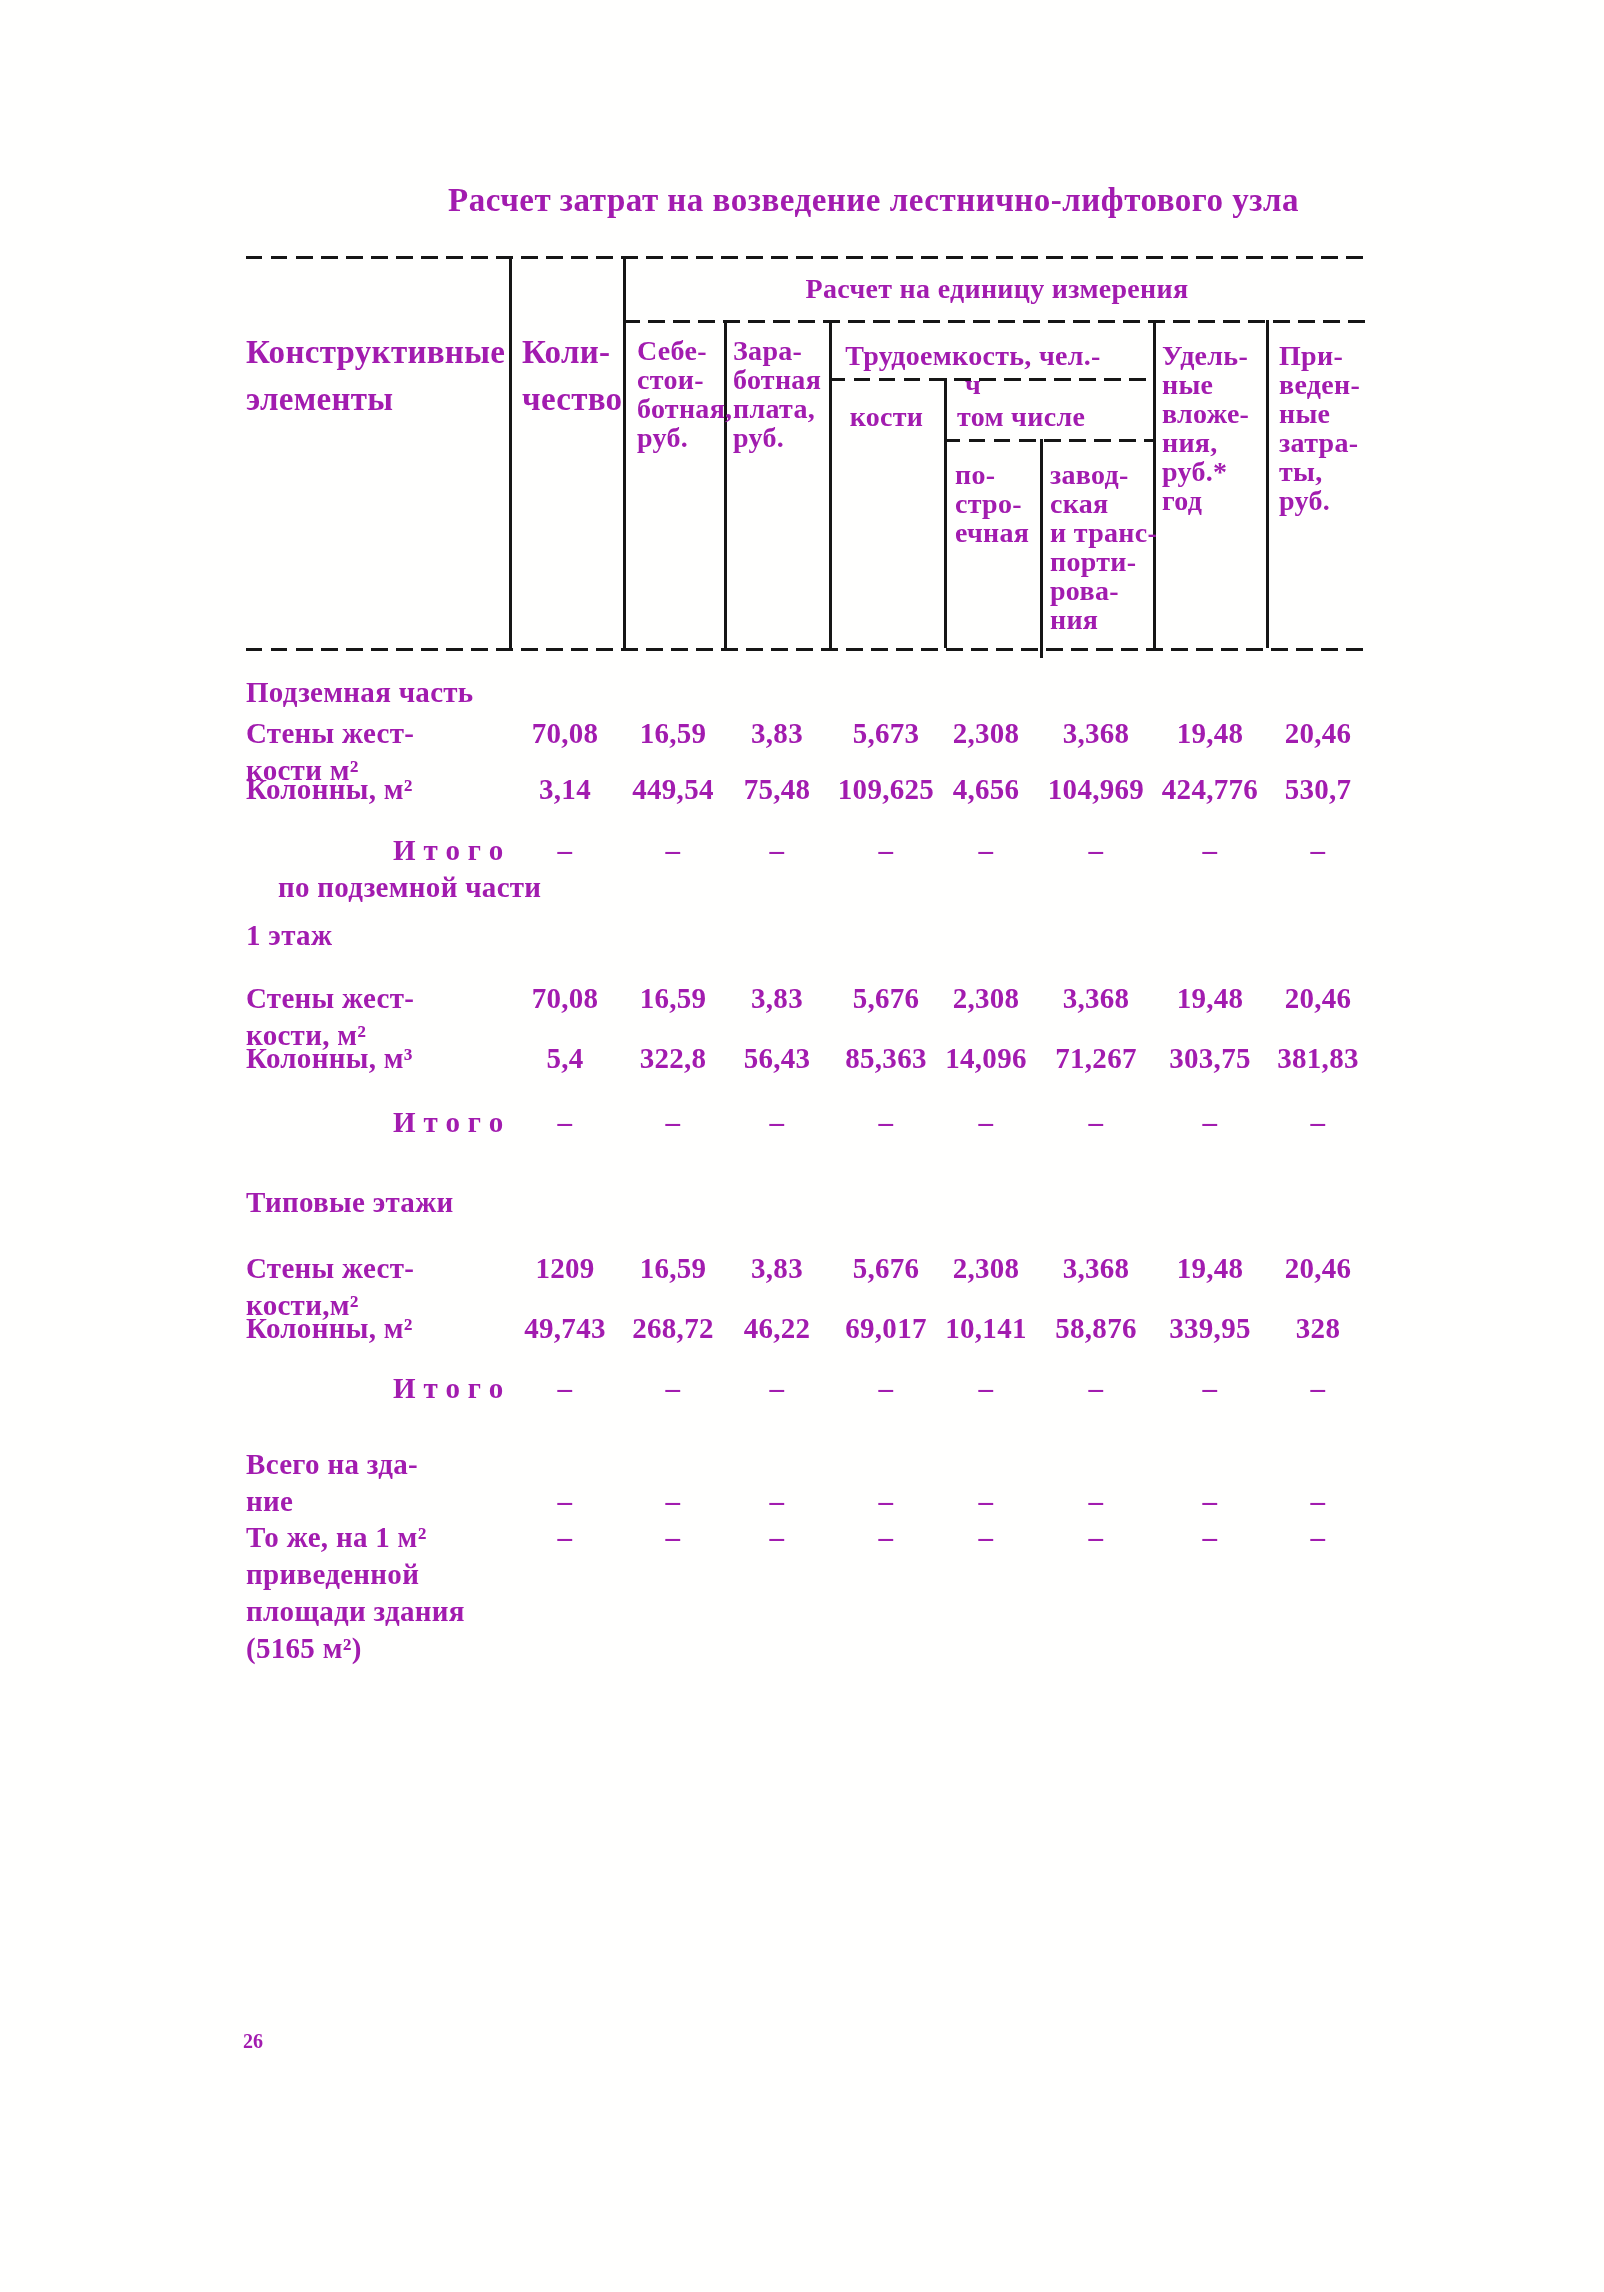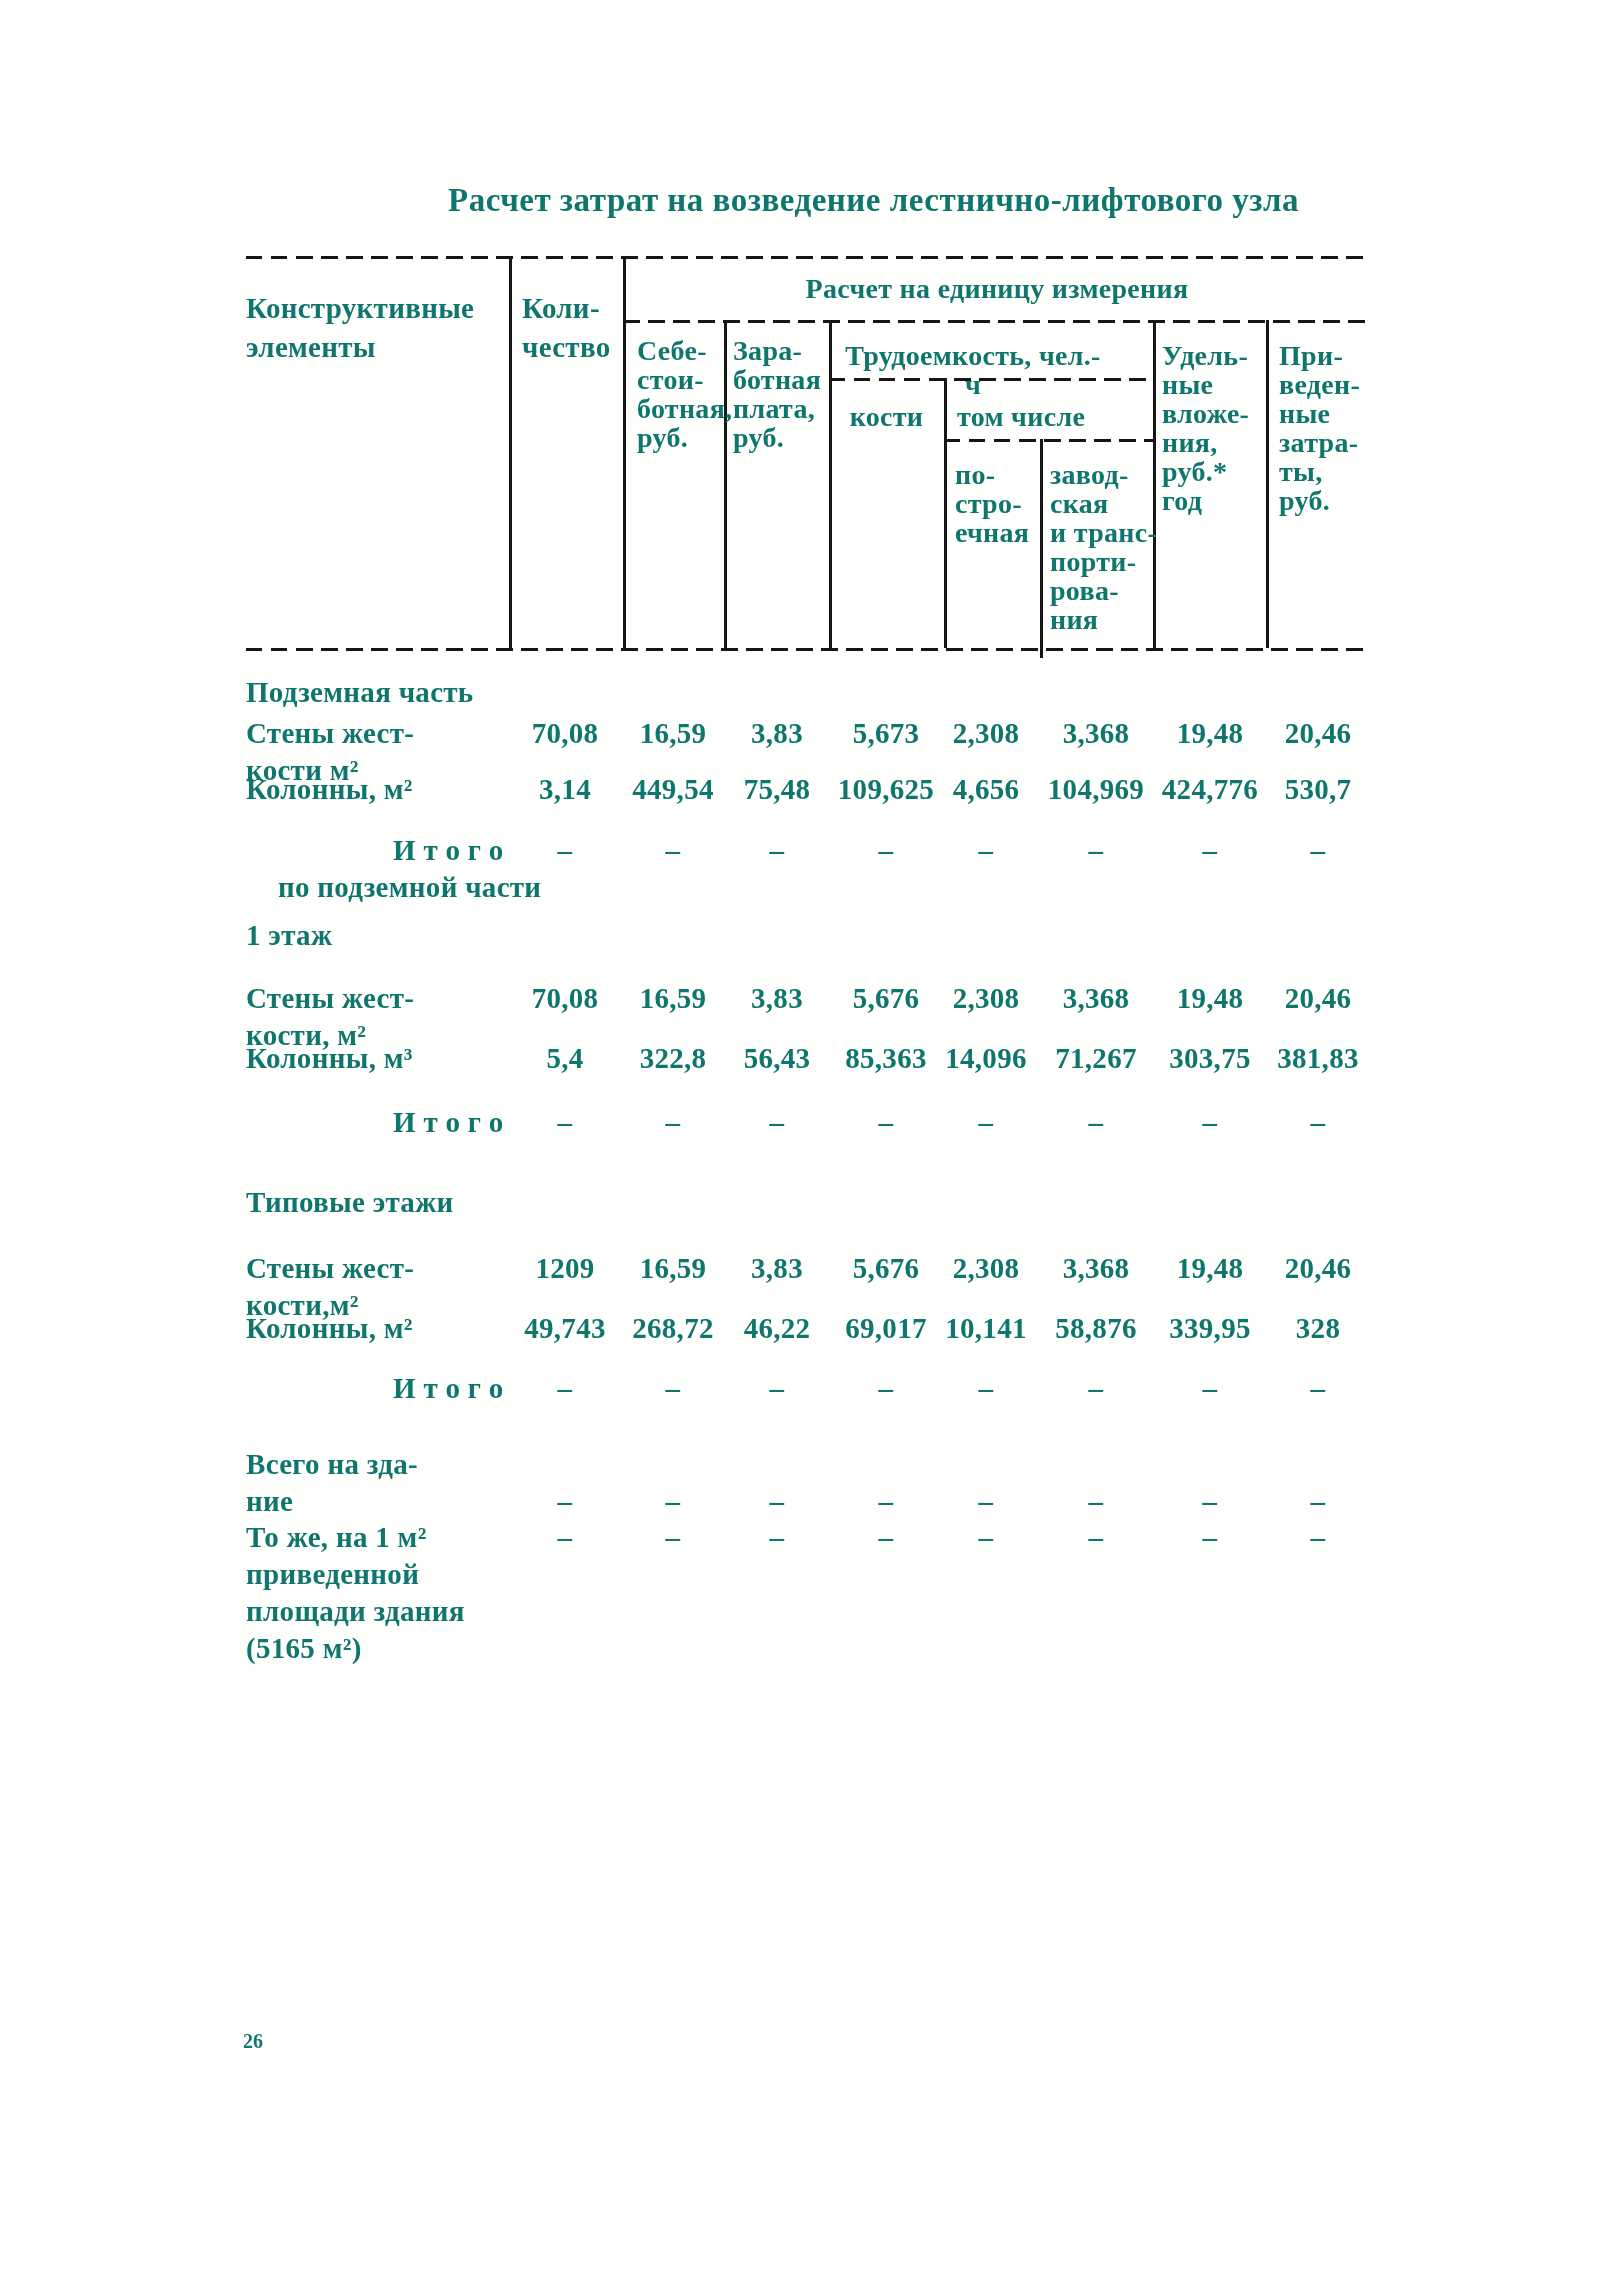--- a/index.html
+++ b/index.html
@@ -1,27 +1,27 @@
 <!DOCTYPE html>
 <html><head>
 <meta charset="utf-8">
 <style>
   html,body{margin:0;padding:0;background:#e8e8e8;}
   .page{position:relative;width:1604px;height:2292px;background:#fffffe;overflow:hidden;
-        font-family:"Liberation Serif","DejaVu Serif",serif;color:#0f766e;font-weight:700;}
+        font-family:"Liberation Serif","DejaVu Serif",serif;color:#a21caf;font-weight:700;}
   .title{position:absolute;left:448px;top:182px;font-size:33px;letter-spacing:0.5px;white-space:nowrap;}
   .tbl{position:absolute;left:246px;top:256px;width:1125px;height:1456px;}
   
   .hr{position:absolute;height:2.9px;
       background:repeating-linear-gradient(90deg,#161616 0 16.5px,transparent 16.5px 25px);}
   
   .vr{position:absolute;width:2.9px;background:#161616;}
   
   .hc{position:absolute;font-size:28px;line-height:29px;white-space:pre-line;letter-spacing:0.3px;}
-  .hbig{font-size:29px;line-height:39px;}
+  .hbig{font-size:33px;line-height:47px;margin-top:40px;}
   .ctr{text-align:center;}
   
   .row{position:absolute;left:0;width:1125px;font-size:29px;}
   .lbl{position:absolute;left:0;top:0;line-height:37px;white-space:pre-line;width:291px;letter-spacing:0.3px;}
   .ind{left:147px;width:252px;}
   .sub{top:37px;margin-left:32px;}
   .v{position:absolute;top:0;line-height:37px;transform:translateX(-50%);white-space:nowrap;letter-spacing:0.3px;}
   .c0{left:319px}.c1{left:427px}.c2{left:531px}.c3{left:640px}
   .c4{left:740px}.c5{left:850px}.c6{left:964px}.c7{left:1072px}
   .pageno{position:absolute;left:243px;top:2030px;font-size:20px;}

